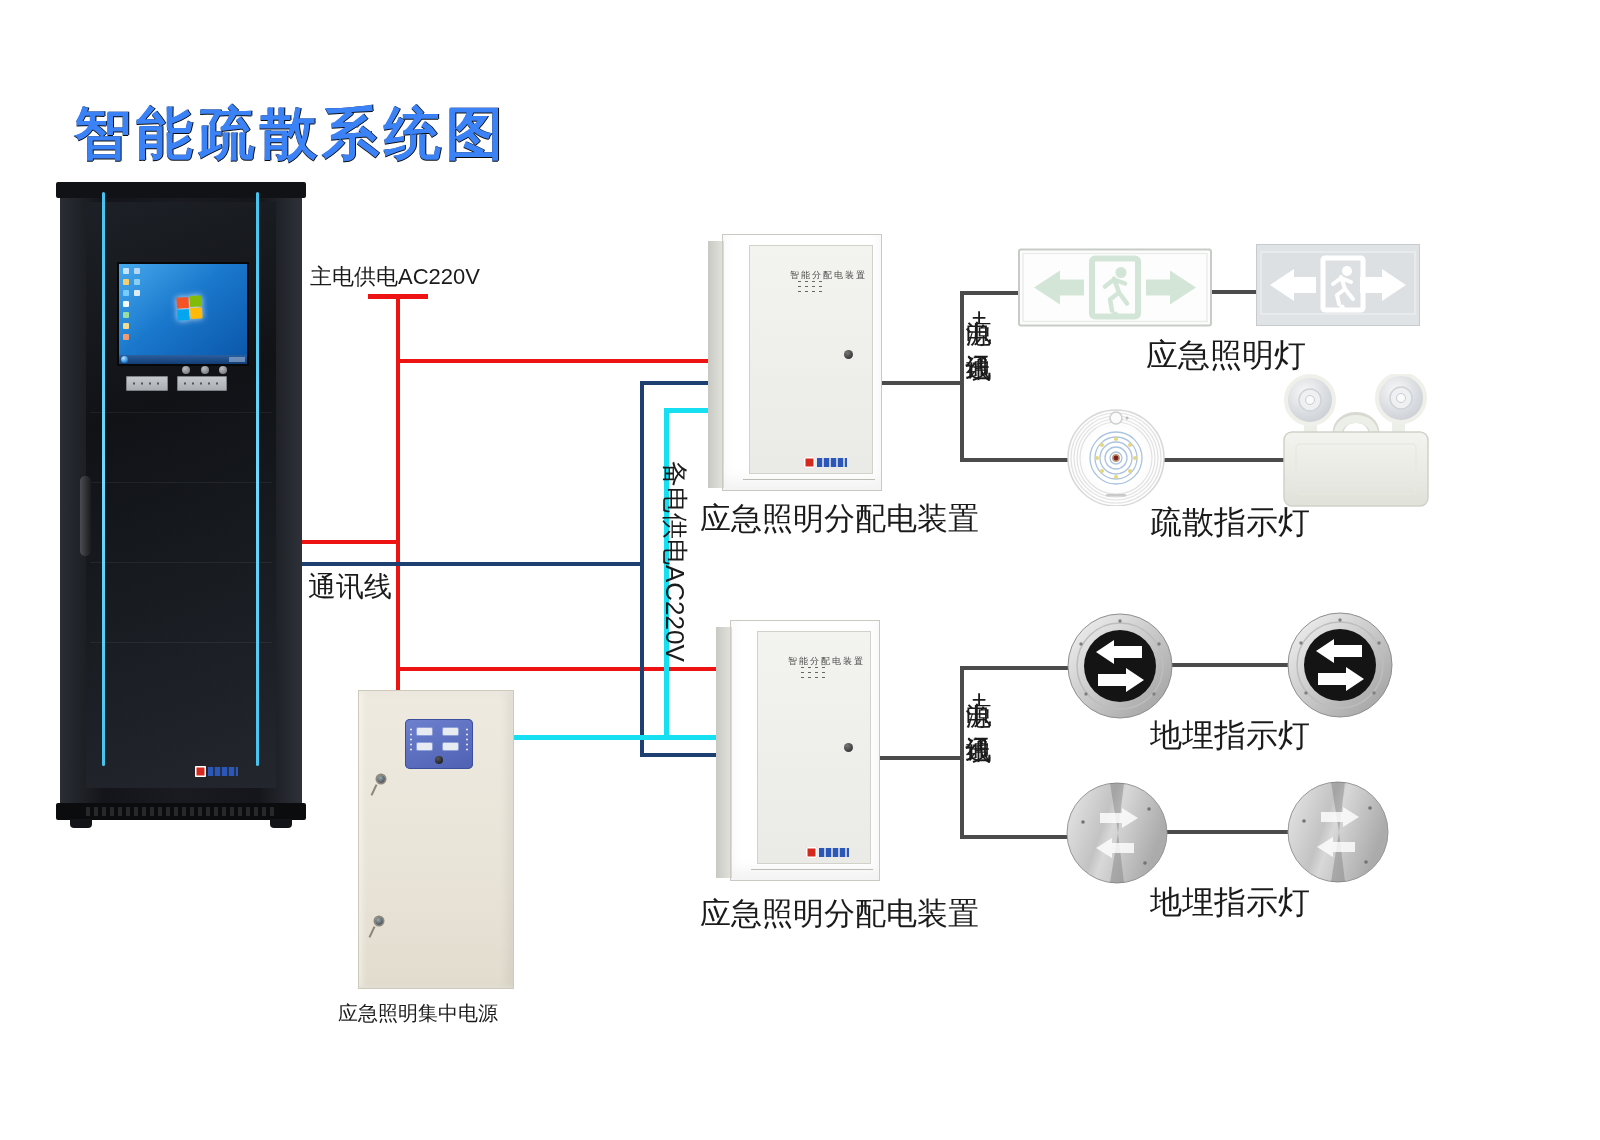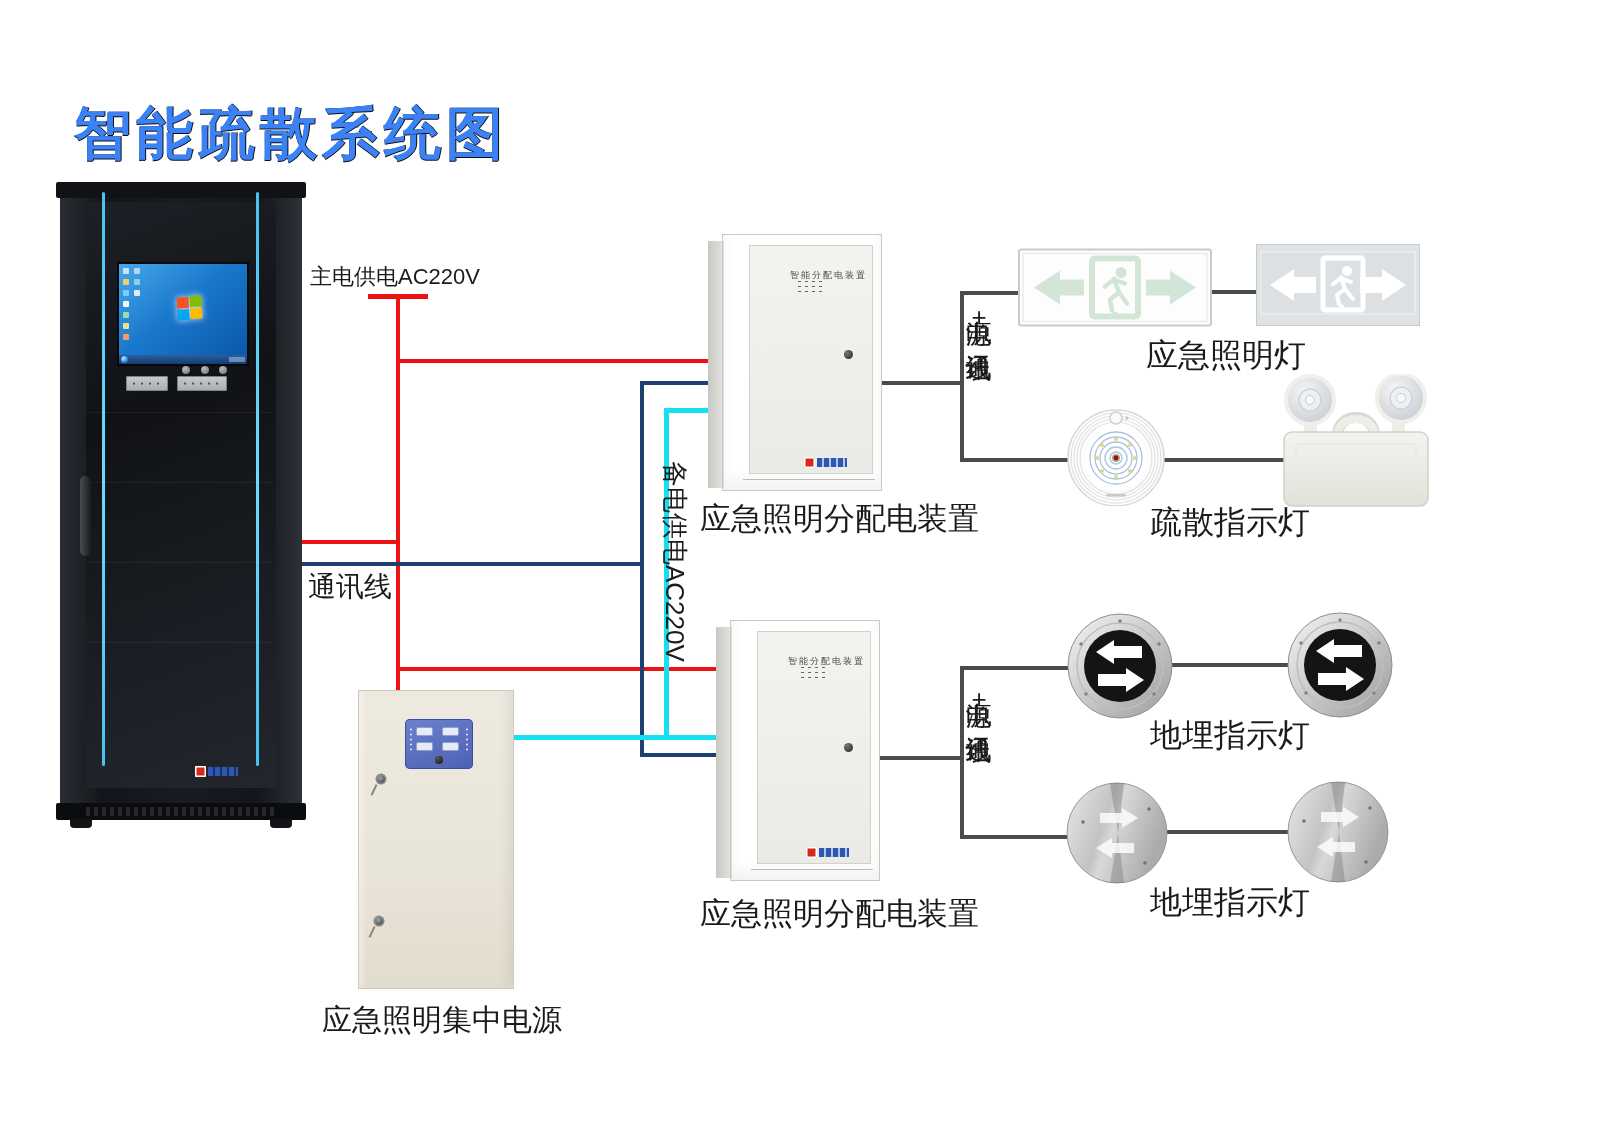--- a/index.html
+++ b/index.html
@@ -244,21 +244,21 @@
         <span class="psu-seg" style="left:38px;top:24px;"></span>
       <span class="psu-dots" style="left:4px;top:8px;"></span>
         <span class="psu-dots" style="left:60px;top:8px;"></span>
       <span class="psu-knob"></span>
     </div>
     <span class="keyhole" style="left:18px;top:84px;"></span>
     <span class="keytail" style="left:14px;top:93px;"></span>
     <span class="keyhole" style="left:16px;top:226px;"></span>
     <span class="keytail" style="left:12px;top:235px;"></span>
   </div>
-  <div class="lbl" style="left:322px;top:1000px;font-size:30px;">应急照明集中电源</div>
+  <div class="lbl" style="left:338px;top:1000px;font-size:20px;">应急照明集中电源</div>
 
   <div class="abs dist" style="left:708px;top:234px;width:174px;height:257px;">
     <div class="side"></div>
     <div class="front">
       <div class="door"></div>
       <div class="ptext">智能分配电装置</div>
       <div class="inds"></div>
       <div class="lock" style="right:28px;top:115px;"></div>
       <div class="brand" style="right:34px;bottom:22px;">
         <span class="bsq"></span>

